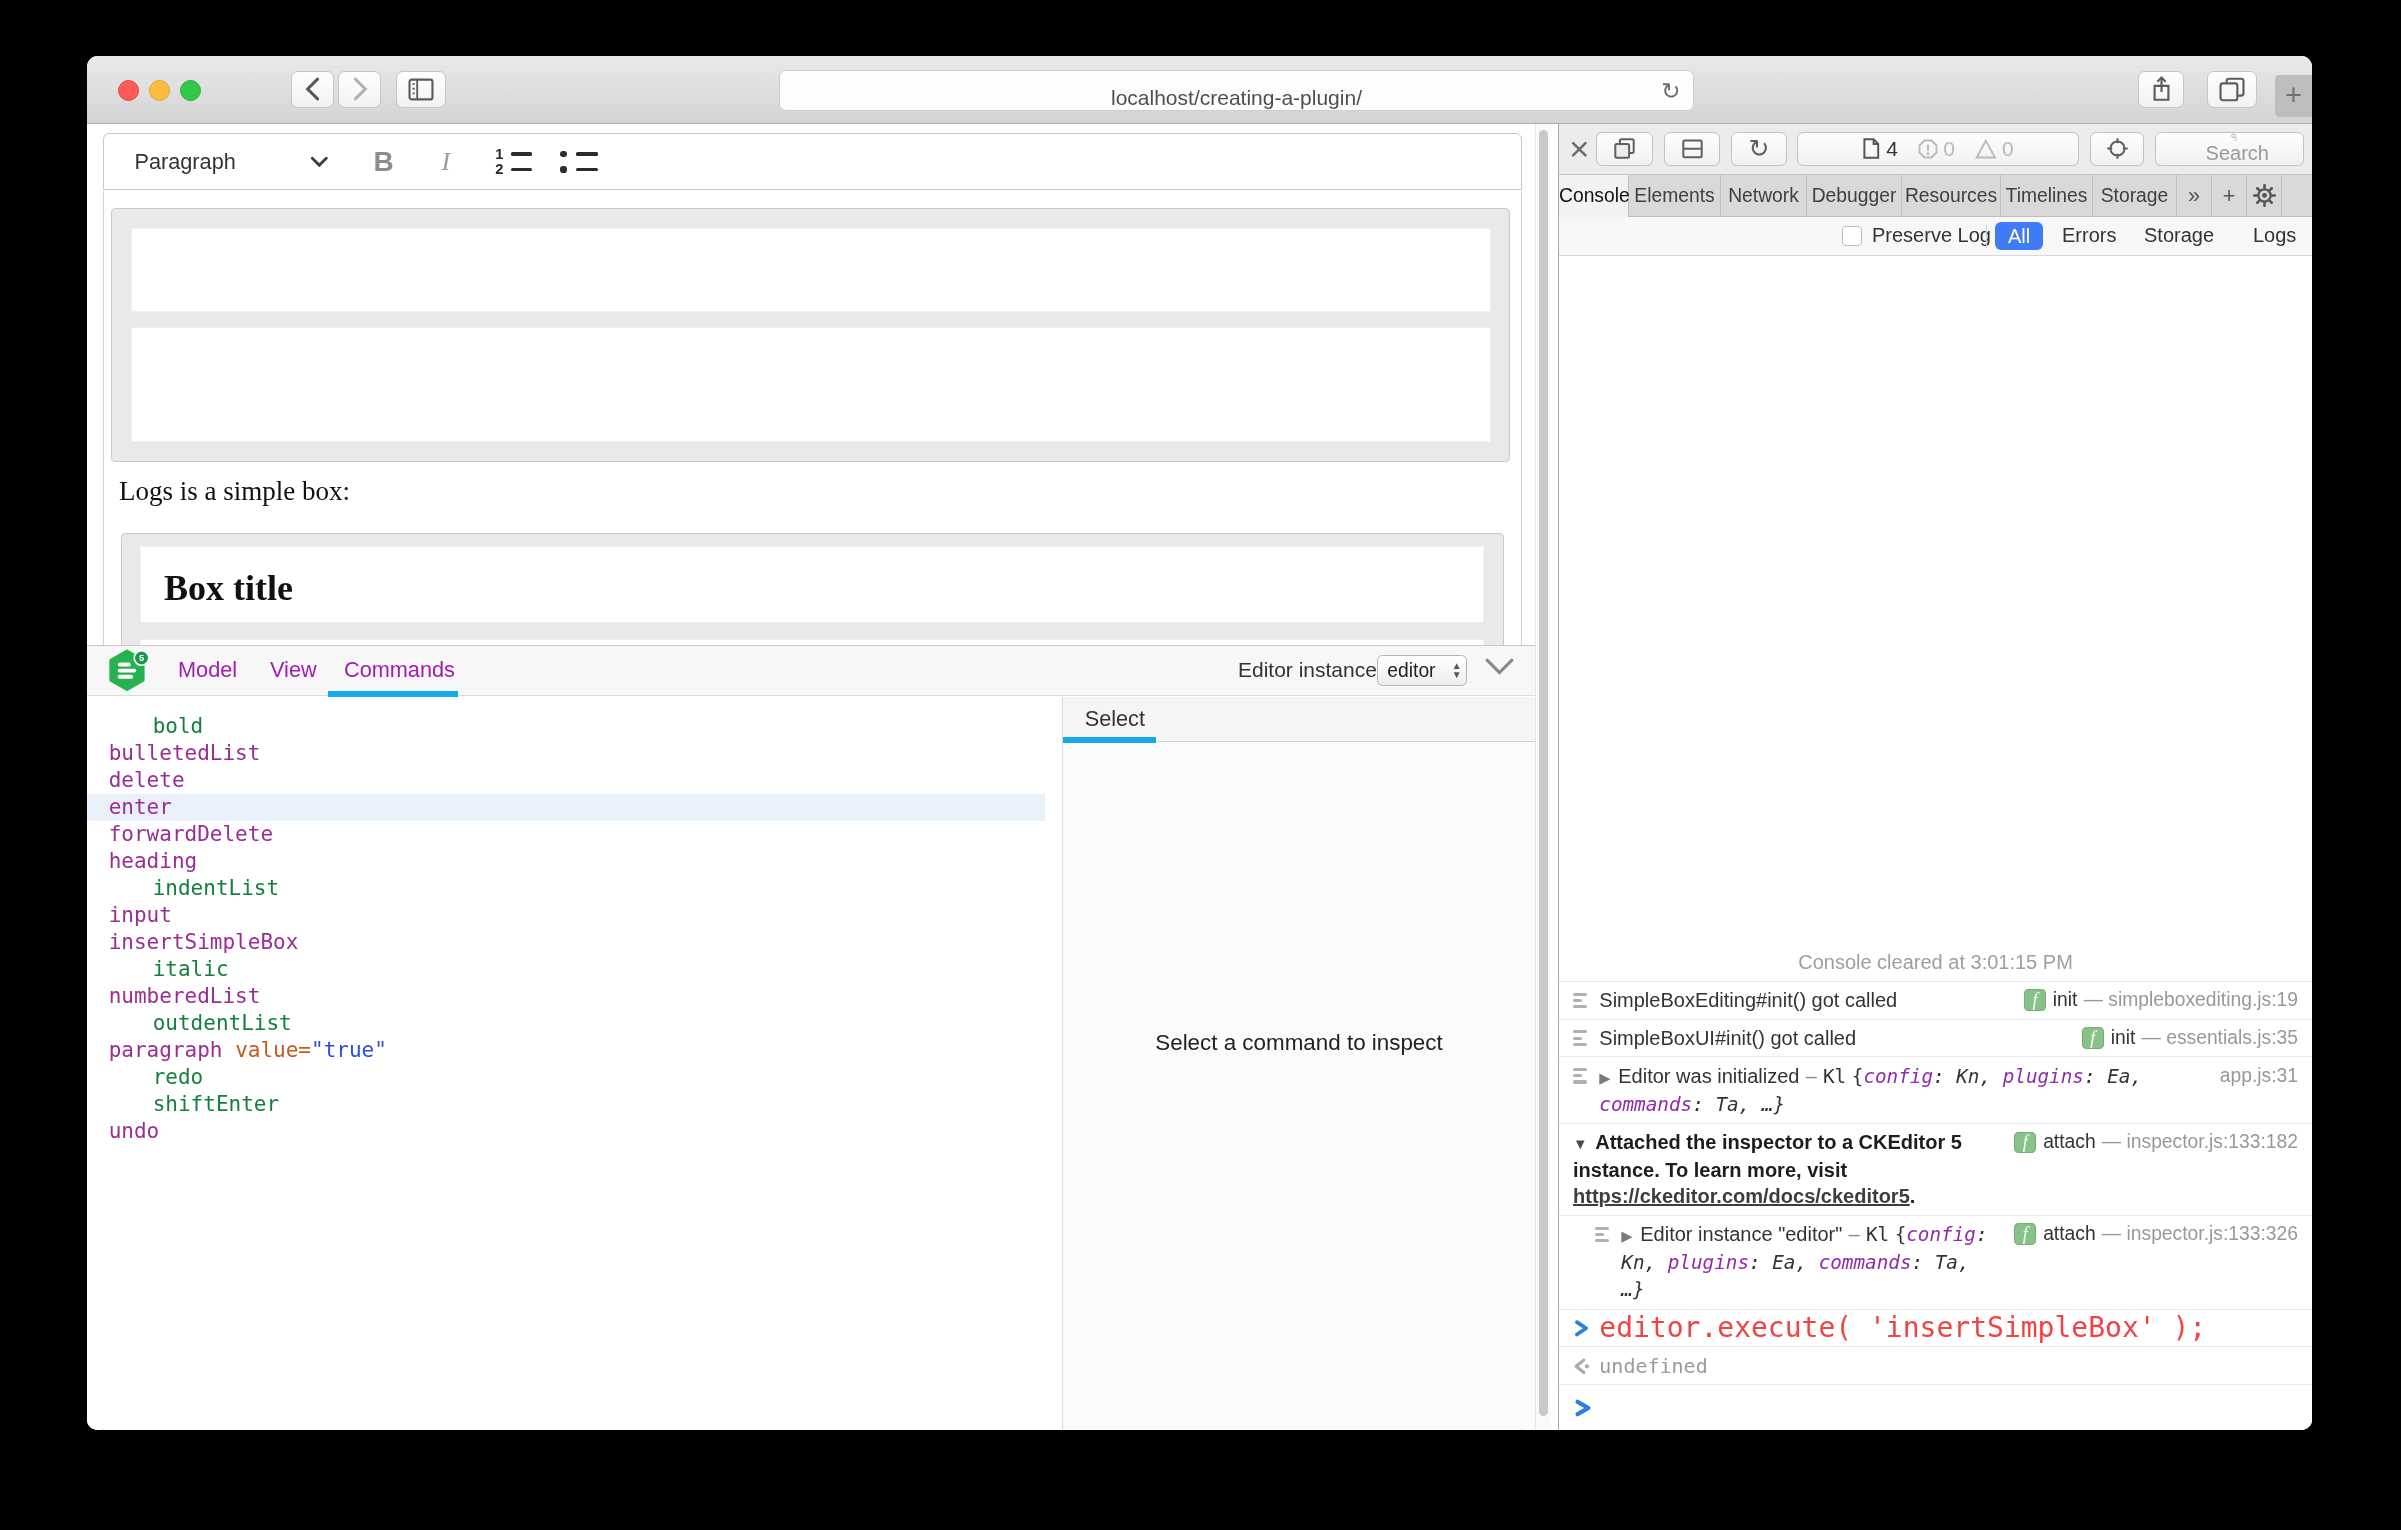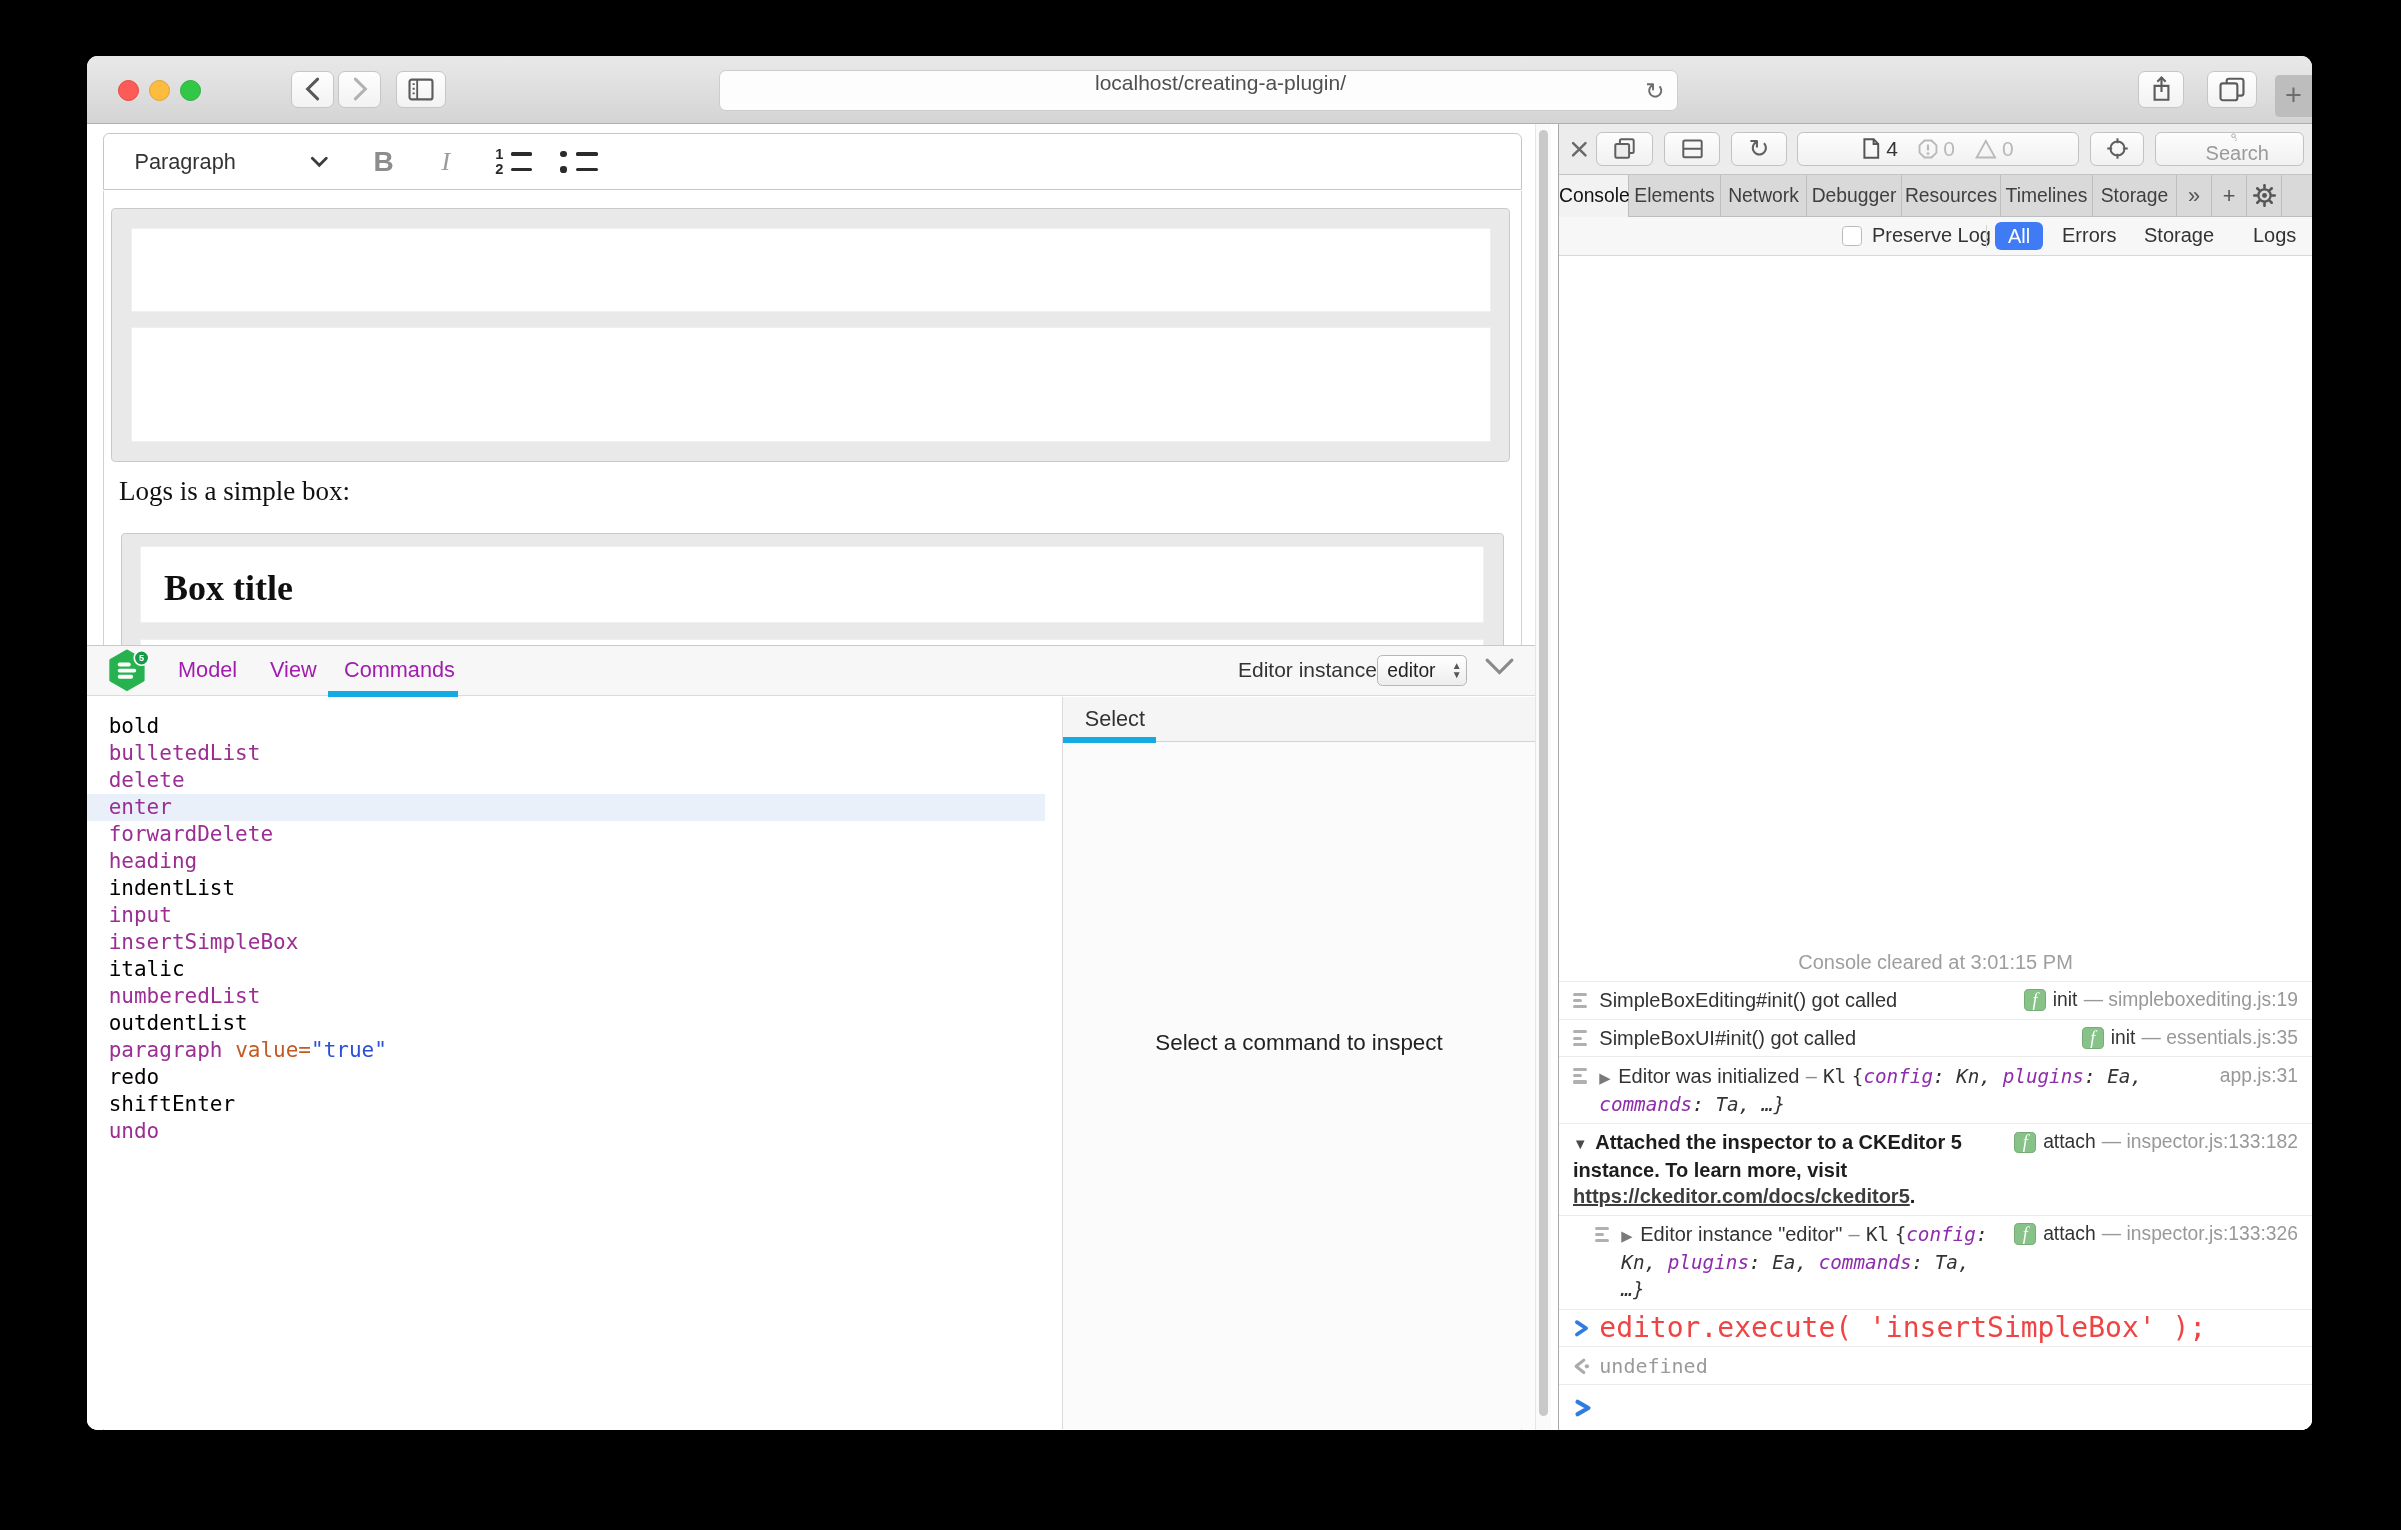--- a/index.html
+++ b/index.html
@@ -13,23 +13,23 @@
 
   
   .titlebar{position:absolute;left:0;top:0;width:100%;height:68px;
             background:linear-gradient(#e9e9e9,#d4d4d4);border-bottom:1.5px solid #aeaeae;box-sizing:border-box;}
   .light{position:absolute;top:24px;width:19.3px;height:19.3px;border-radius:50%;}
   .l-red{left:31px;background:#fc5b57;border:0.8px solid #e2463f;}
   .l-yellow{left:62px;background:#fdbc3e;border:0.8px solid #dfa234;}
   .l-green{left:93px;background:#33c748;border:0.8px solid #2dac40;}
   .tb-btn{position:absolute;top:14.7px;height:37px;background:linear-gradient(#fefefe,#f2f2f2);
           border:0.8px solid #c6c6c6;border-radius:7px;display:flex;align-items:center;justify-content:center;box-sizing:border-box;}
-  .urlfield{position:absolute;left:632px;top:14px;width:913px;height:39px;background:#fdfdfd;
-            border:0.8px solid #cdcdcd;border-radius:7px;display:flex;align-items:flex-start;justify-content:center;
-            font-size:21px;color:#4f4f4f;padding-left:44px;}
+  .urlfield{position:absolute;left:692px;top:14px;width:913px;height:39px;background:#fdfdfd;
+            border:0.8px solid #cdcdcd;border-radius:7px;display:flex;align-items:flex-end;justify-content:center;
+            font-size:21px;color:#4f4f4f;}
   .url-reload{position:absolute;right:12.4px;top:7px;font-size:23px;color:#6d6d6d;}
   .plusregion{position:absolute;left:2188px;top:18.6px;width:37px;height:42px;background:#bdbdbd;
               border-radius:4.6px 0 0 4.6px;display:flex;align-items:center;justify-content:center;
               font-size:29px;color:#6e6e6e;}
 
   
   .page{position:absolute;left:0;top:68px;width:1471px;height:1306px;background:#fff;}
   .ck-toolbar{position:absolute;left:15.5px;top:9.3px;width:1419px;height:57px;background:#fff;
               border:1.5px solid #c6c6c6;border-radius:6.2px 6.2px 0 0;box-sizing:border-box;
               display:flex;align-items:center;}
@@ -67,21 +67,21 @@
              border:0.8px solid #b5b5b5;border-radius:5.4px;display:flex;align-items:center;box-sizing:border-box;}
   .ck-select .val{flex:1;padding-left:9.3px;font-size:19.3px;color:#222;}
   .ck-select .steppers{width:18.6px;display:flex;flex-direction:column;align-items:center;line-height:8.5px;}
   .ck-select .steppers span{font-size:10px;color:#555;height:9.3px;}
   .ck-collapse{position:absolute;left:1397px;top:10.8px;}
 
   .ck-cmds{position:absolute;left:0;top:51px;bottom:0;width:976px;border-right:1.5px solid #dadada;box-sizing:border-box;
            padding-top:15.5px;}
   .cmd{height:27px;line-height:27px;padding-left:21.7px;font-family:"DejaVu Sans Mono",monospace;
        font-size:21px;color:#9b2d93;}
-  .cmd[data-state="off"]{color:#000000;}
+  .cmd[data-state="off"]{color:#15803d;margin-left:44px;}
   .cmd[data-hl="true"]{background:#e9f0fa;margin-right:17px;}
   .cmd .attr{color:#c35a21;}
   .cmd .eq{color:#c35a21;}
   .cmd .aval{color:#2c4fd8;}
 
   .ck-inspect{position:absolute;left:976px;top:51px;right:0;bottom:0;background:#fbfbfb;}
   .ck-inspect-tabbar{position:absolute;left:0;top:0;right:0;height:45px;background:#f5f5f5;border-bottom:1.5px solid #d3d3d3;box-sizing:border-box;}
   .ck-inspect-tab{position:absolute;left:21.7px;top:0;height:43px;line-height:43px;font-size:21.7px;color:#333;}
   .ck-inspect-underline{position:absolute;left:0;bottom:-1.5px;width:93px;height:5.4px;background:#14aae3;}
   .ck-inspect-empty{position:absolute;left:0;right:0;top:333px;text-align:center;font-size:22.4px;color:#222;}

